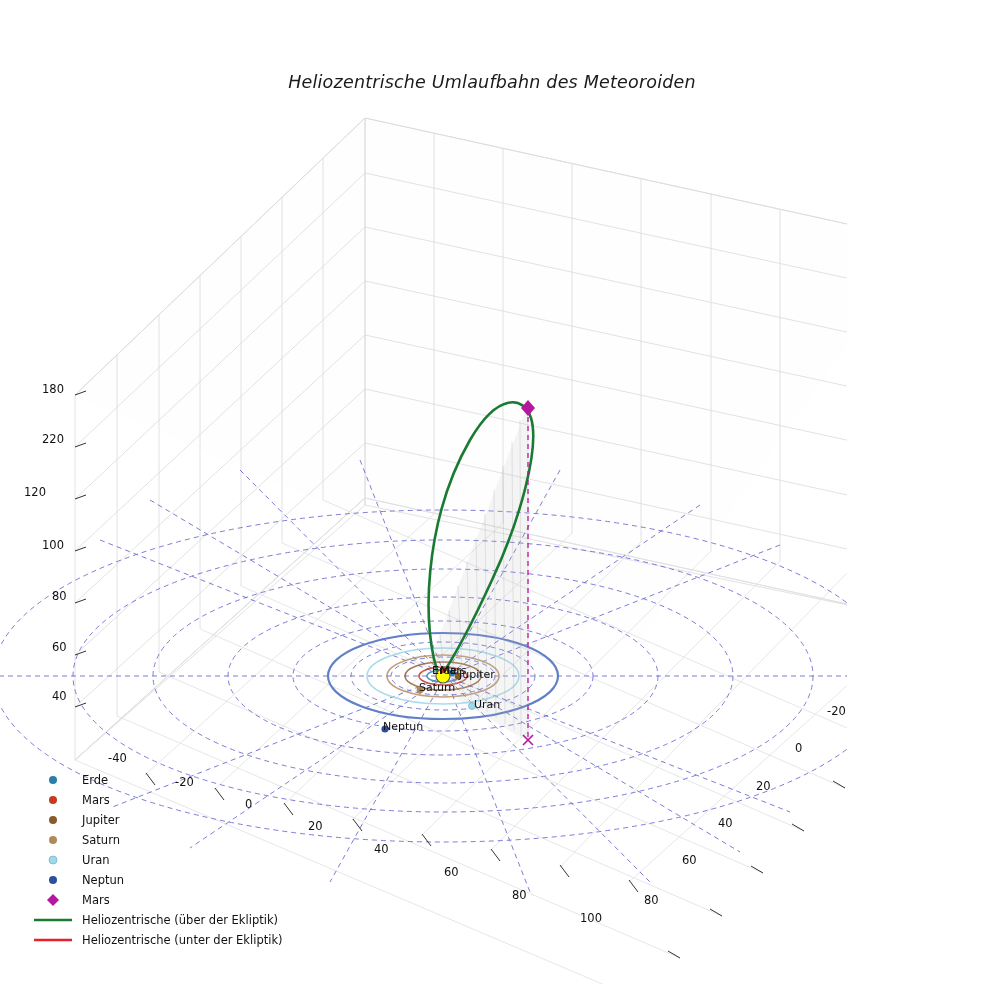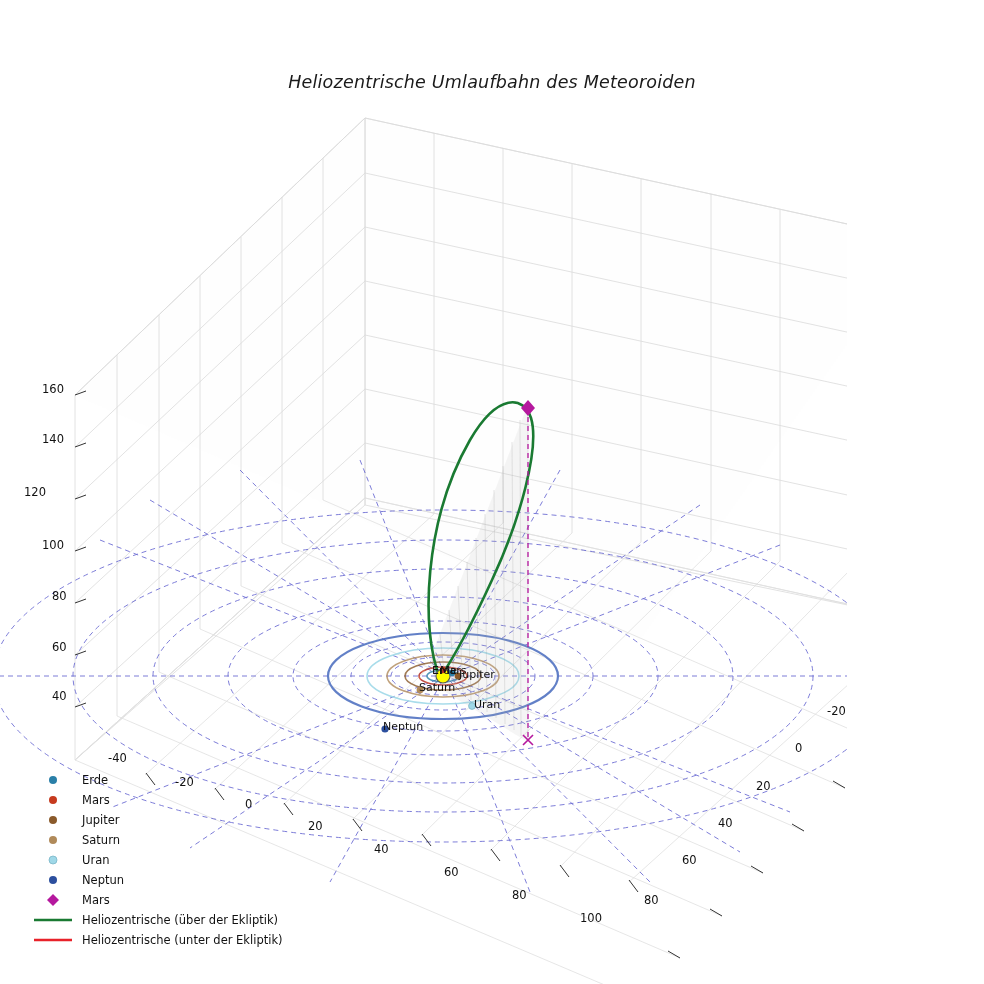--- a/index.html
+++ b/index.html
@@ -242,22 +242,22 @@
       <circle cx="452" cy="673" r="3.2" fill="#2a7fa8"></circle>
       <circle cx="443" cy="670" r="3.2" fill="#c63a1e"></circle>
       <circle cx="458" cy="676" r="3.4" fill="#8a5a2b"></circle>
       <circle cx="420" cy="690" r="3.4" fill="#b08a5a"></circle>
       <circle cx="472" cy="706" r="3.4" fill="#9fd8e8" stroke="#7ab6c8" stroke-width="0.8"></circle>
       <circle cx="385" cy="729" r="3.6" fill="#2c4f9e"></circle>
       <path d="M 528,400 L 535,408 L 528,416 L 521,408 Z" fill="#b5189e"></path>
     </g>
   </svg>
 
-  <div class="tick-label" style="left:42px; top:382px;">160</div>
-  <div class="tick-label" style="left:42px; top:432px;">140</div>
+  <div class="tick-label" style="left:42px; top:382px;">180</div>
+  <div class="tick-label" style="left:42px; top:432px;">220</div>
   <div class="tick-label" style="left:24px; top:485px;">120</div>
   <div class="tick-label" style="left:42px; top:538px;">100</div>
   <div class="tick-label" style="left:52px; top:589px;">80</div>
   <div class="tick-label" style="left:52px; top:640px;">60</div>
   <div class="tick-label" style="left:52px; top:689px;">40</div>
 
   <div class="tick-label" style="left:108px; top:751px;">-40</div>
   <div class="tick-label" style="left:175px; top:775px;">-20</div>
   <div class="tick-label" style="left:245px; top:797px;">0</div>
   <div class="tick-label" style="left:308px; top:819px;">20</div>

